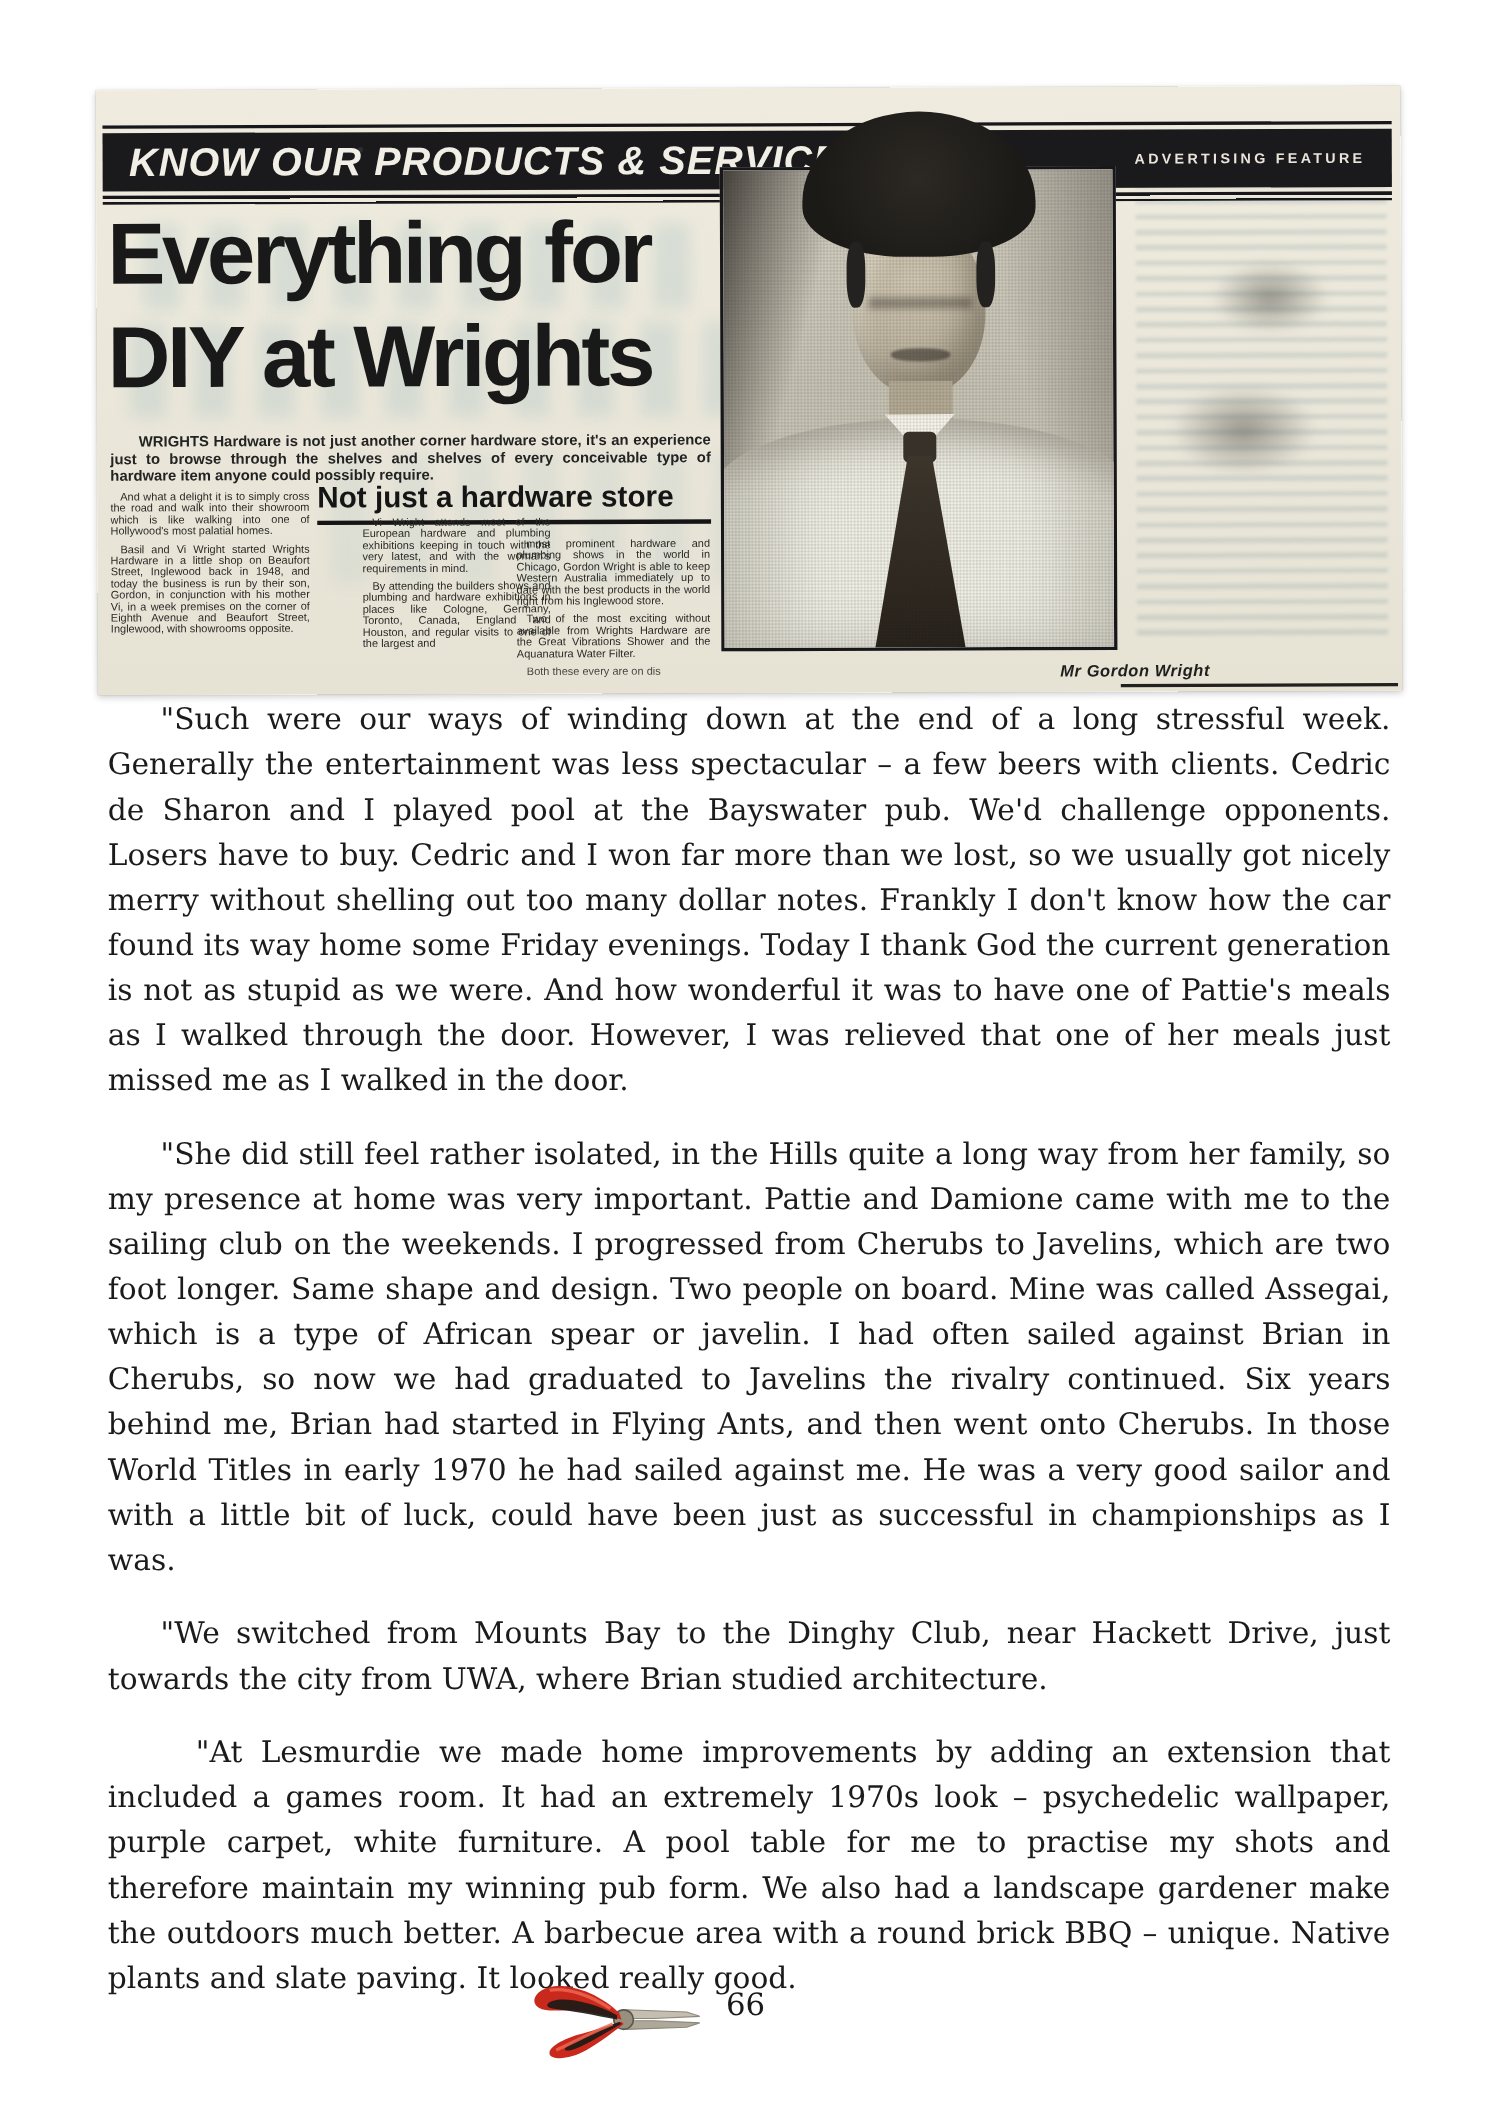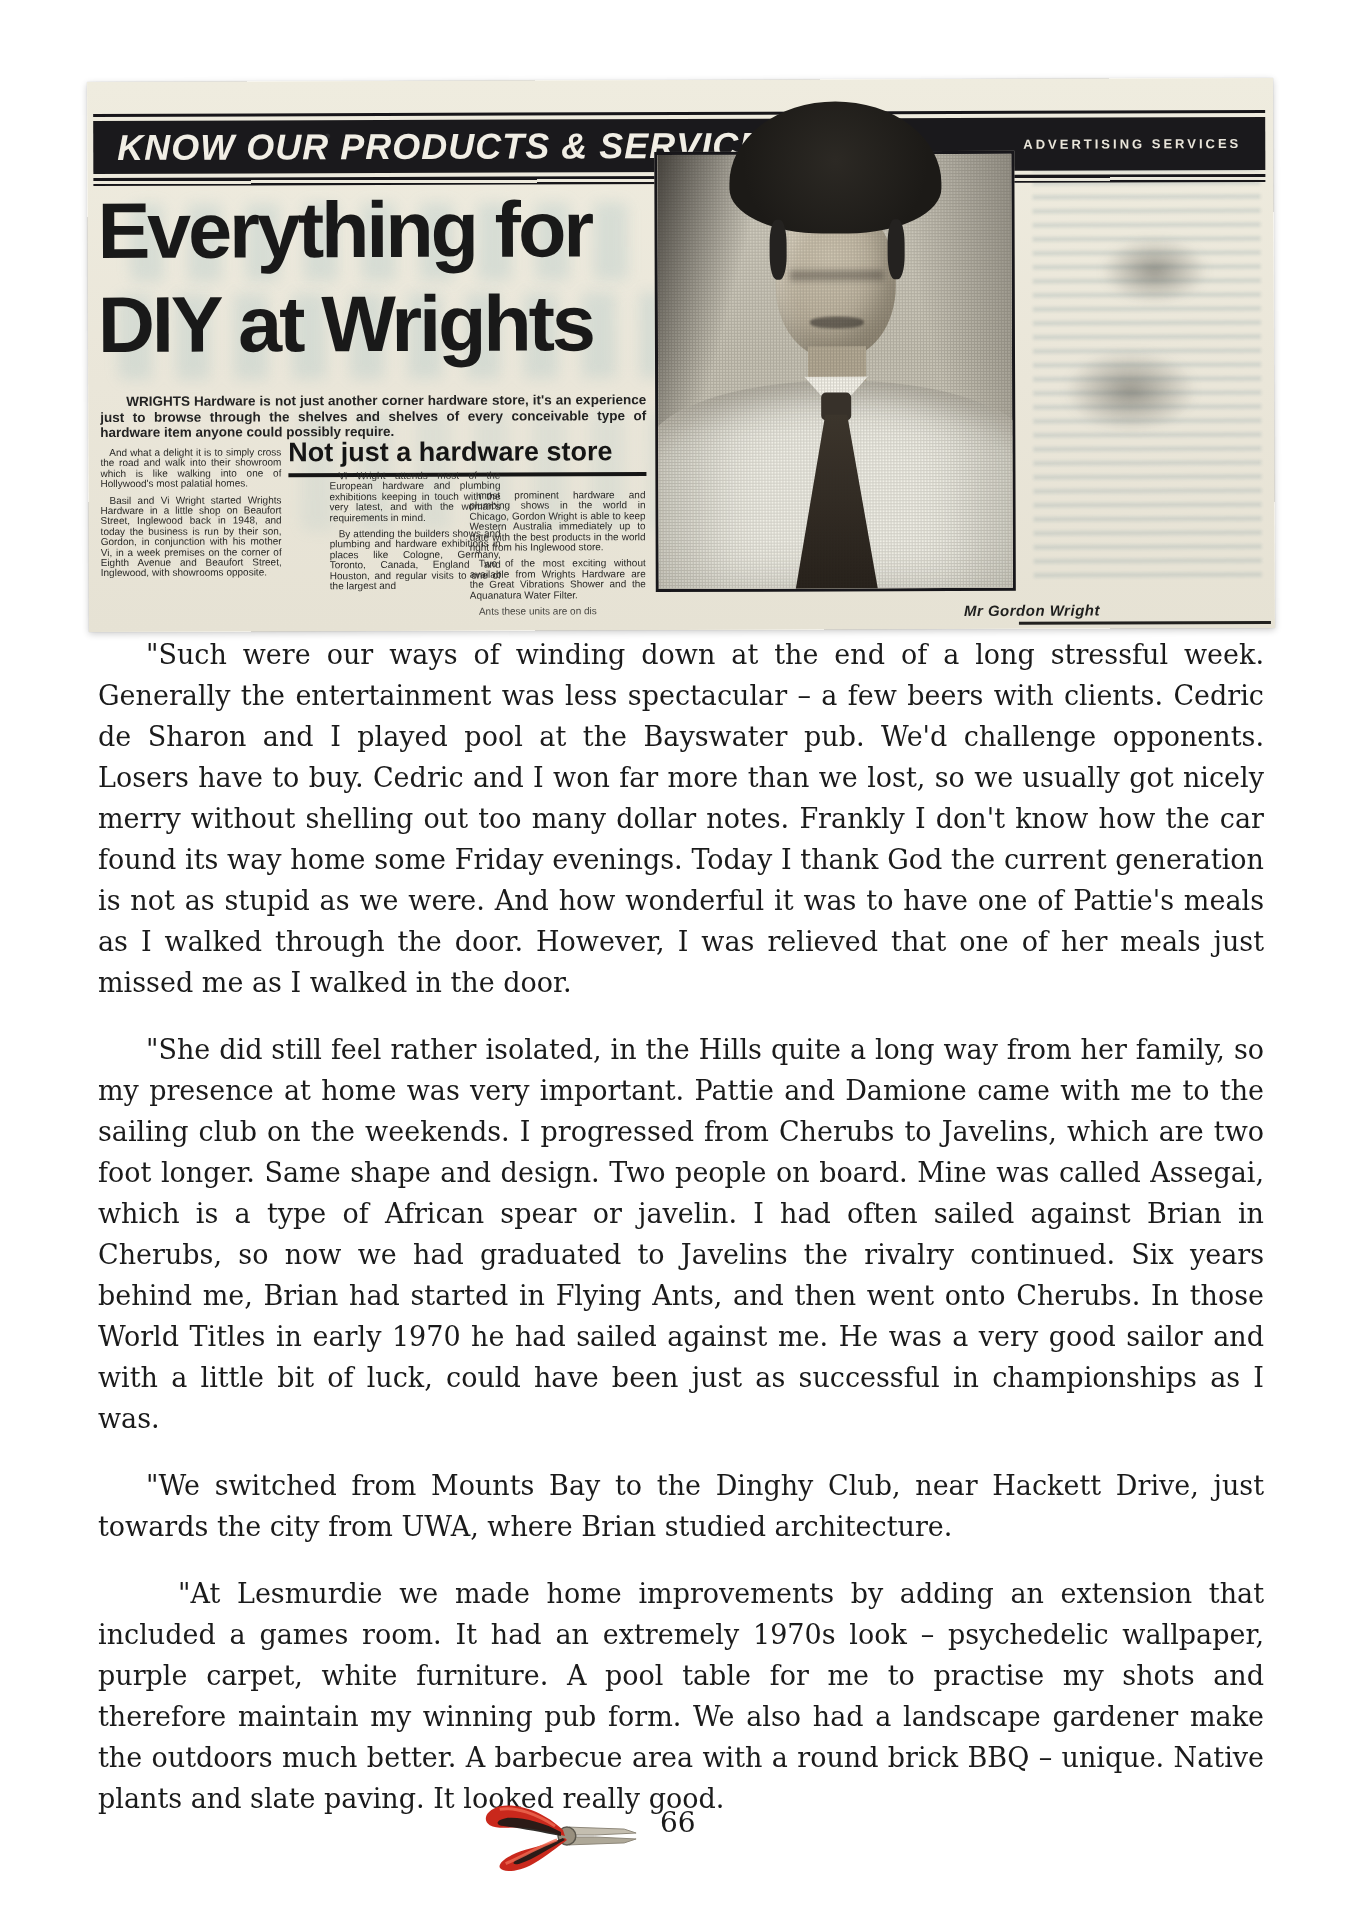--- a/index.html
+++ b/index.html
@@ -127,21 +127,21 @@
   <div class="clipping">
 
     <div class="ghost g1"></div>
     <div class="ghost g2"></div>
     <div class="ghost g3"></div>
 
     <div class="banner">
       <div class="banner-topline"></div>
       <div class="banner-bar">
         <span class="banner-title">KNOW OUR PRODUCTS &amp; SERVICES</span>
-        <span class="banner-tag">ADVERTISING SERVICES</span>
+        <span class="banner-tag">ADVERTISING FEATURE</span>
       </div>
       <div class="banner-underline"></div>
     </div>
 
     <div class="headline">
       <div>Everything for</div>
       <div>DIY at Wrights</div>
     </div>
 
     <p class="lead">WRIGHTS Hardware is not just another corner hardware store, it's an experience just to browse through the shelves and shelves of every conceivable type of hardware item anyone could possibly require.</p>
@@ -154,21 +154,21 @@
     </div>
 
     <div class="ncol col2">
       <p>Vi Wright attends most of the European hardware and plumbing exhibitions keeping in touch with the very latest, and with the woman's requirements in mind.</p>
       <p>By attending the builders shows and plumbing and hardware exhibitions in places like Cologne, Germany, Toronto, Canada, England and Houston, and regular visits to one of the largest and</p>
     </div>
 
     <div class="ncol col3">
       <p>most prominent hardware and plumbing shows in the world in Chicago, Gordon Wright is able to keep Western Australia immediately up to date with the best products in the world right from his Inglewood store.</p>
       <p>Two of the most exciting without available from Wrights Hardware are the Great Vibrations Shower and the Aquanatura Water Filter.</p>
-      <p class="cutline">Ants these units are on dis</p>
+      <p class="cutline">Both these every are on dis</p>
     </div>
 
     <div class="photo">
       <div class="photo-bg"></div>
       <div class="photo-face"></div>
       <div class="photo-eyes"></div>
       <div class="photo-mustache"></div>
       <div class="photo-neck"></div>
       <div class="photo-shirt"></div>
       <div class="photo-collar"></div>

